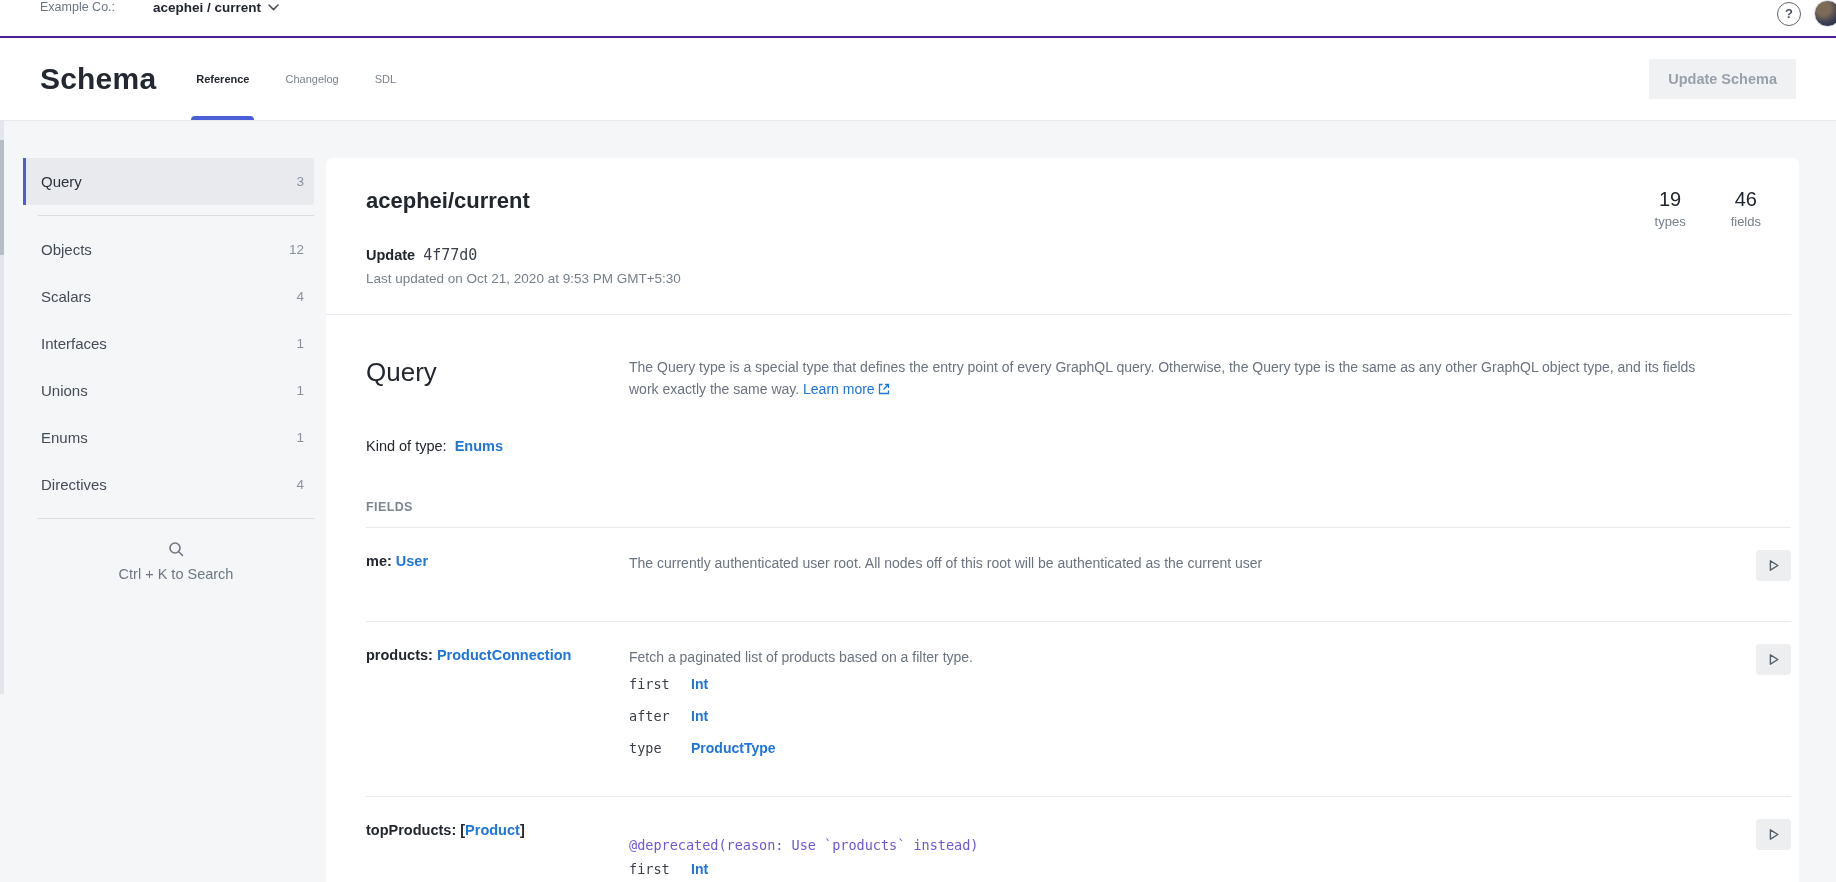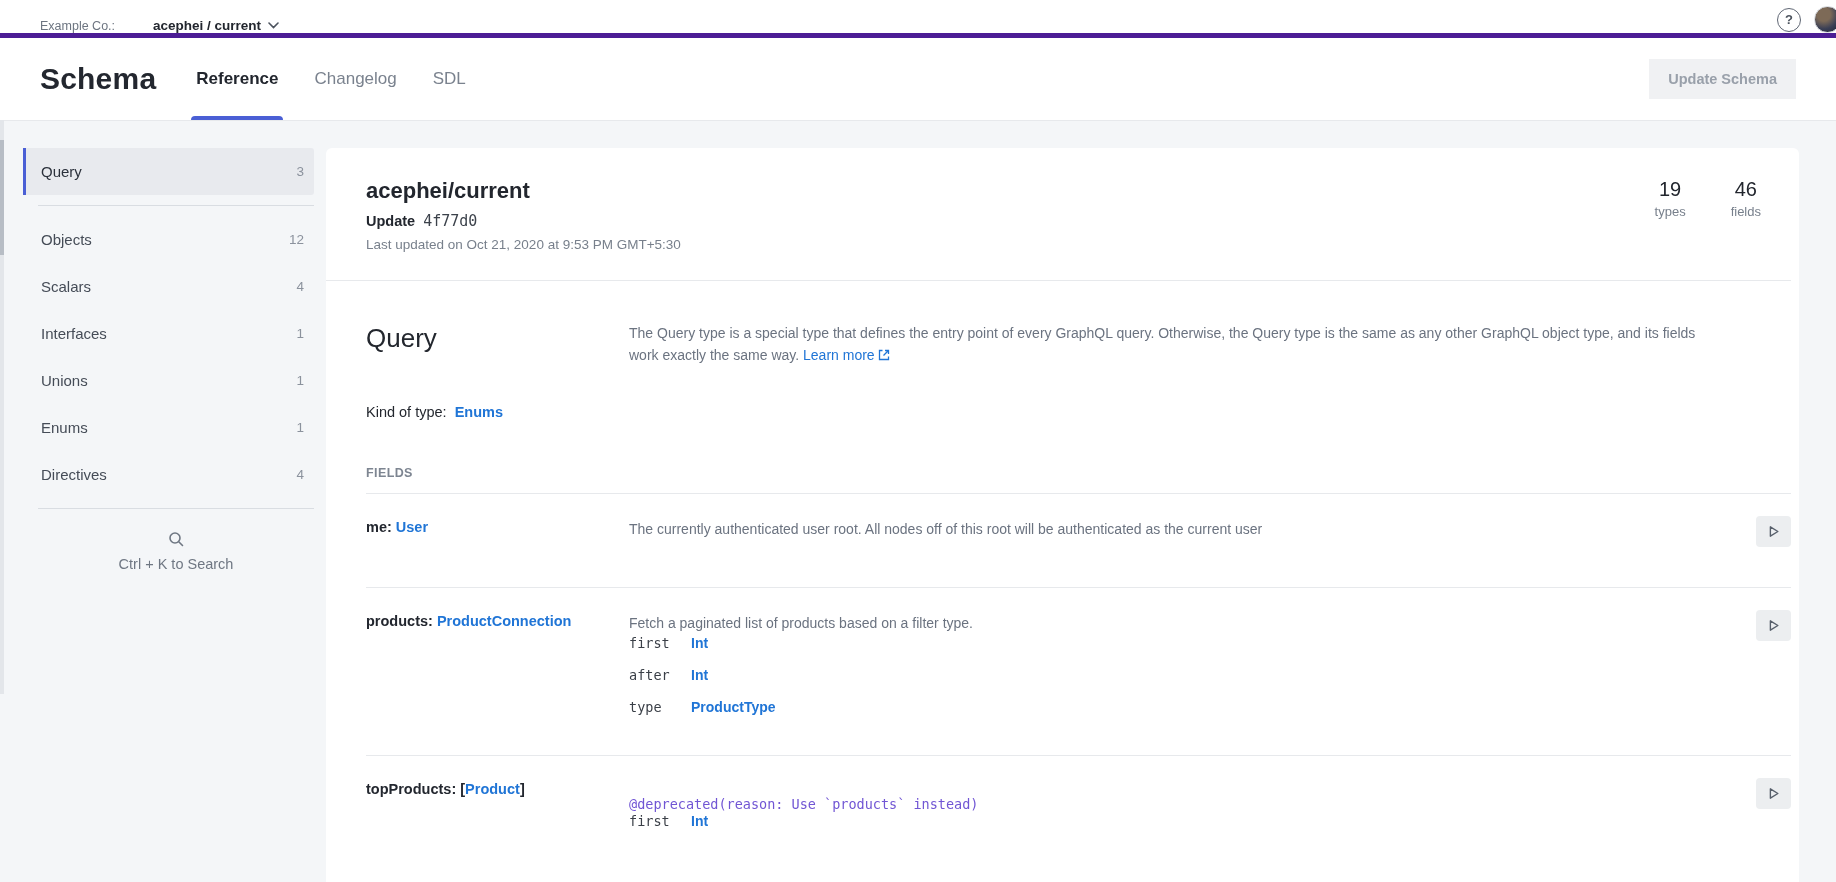--- a/index.html
+++ b/index.html
@@ -7,22 +7,22 @@
   body {
     width: 1836px; height: 882px; overflow: hidden;
     background: #f4f6f8;
     font-family: "Liberation Sans", "DejaVu Sans", sans-serif;
     color: #23272f;
   }
   .mono { font-family: "DejaVu Sans Mono", "Liberation Mono", monospace; }
 
   
   .topbar {
-    height: 38px; background: #fff; border-bottom: 5px solid #4c1d95;
-    display: flex; align-items: flex-end; padding: 0 4px 0 40px;
+    height: 38px; background: #fff; border-bottom: 2px solid #4c1d95;
+    display: flex; align-items: flex-start; padding: 0 4px 0 40px;
   }
   .org-label { font-size: 12.5px; color: #6d7581; margin-right: 38px; }
   .graph-sel {
     display: flex; align-items: center; gap: 7px; background: none; border: none;
     font-family: inherit; font-size: 13.5px; font-weight: 700; color: #22262e; cursor: pointer; padding: 0;
   }
   .topbar-right { margin-left: auto; display: flex; align-items: center; gap: 13px; }
   .help-btn {
     width: 24px; height: 24px; border-radius: 50%; border: 1.5px solid #606774;
     color: #4c535e; font-size: 13px; font-weight: 600; background: #fff;
@@ -35,35 +35,35 @@
   }
 
   
   .header {
     height: 82px; background: #fff; display: flex; align-items: center;
     padding: 0 40px; position: relative; box-shadow: 0 1px 0 rgba(30,35,45,.06);
   }
   .page-title { font-size: 30px; font-weight: 700; color: #23272f; margin: 0 40px 0 0; letter-spacing: .2px; }
   .tabs { display: flex; gap: 36px; height: 100%; align-items: center; }
   .tab {
-    font-size: 17px; color: #7a828e; height: 100%; display: flex; align-items: center;
+    font-size: 11px; color: #7a828e; height: 100%; display: flex; align-items: center;
     cursor: pointer; position: relative; text-align: right;
   }
   .tab.active { color: #22262e; font-weight: 700; }
   .tab.active::after {
     content: ""; position: absolute; left: -5px; right: -5px; bottom: 0; height: 4px;
     background: #4a5fd5; border-radius: 4px 4px 0 0;
   }
   .update-btn {
     margin-left: auto; background: #f0f1f3; color: #99a0aa; border: none; border-radius: 0;
     font-family: inherit; font-size: 14.5px; font-weight: 600; padding: 12px 19px; cursor: pointer;
   }
 
   
-  .body { display: flex; height: 574px; position: relative; padding-top: 28px; }
+  .body { display: flex; height: 574px; position: relative; padding-top: 38px; }
   .page-scrollbar { position: absolute; left: 0; top: 0; bottom: 0; width: 4px; background: #e3e6ea; }
   .page-scrollbar .thumb { width: 4px; height: 115px; background: #b7bdc5; margin-top: 20px; }
 
   
   .sidebar { width: 291px; margin-left: 23px; flex: none; }
   .sb-item {
     height: 47px; display: flex; align-items: center; padding: 0 10px 0 15px;
     border-left: 3px solid transparent; font-size: 15px; color: #454c57; cursor: pointer;
   }
   .sb-item.active {
@@ -76,21 +76,21 @@
     display: flex; align-items: center; gap: 9px; padding-left: 15px; margin-top: 22px;
     color: #6f7783; font-size: 14.5px; cursor: pointer; flex-direction: column;
   }
 
   
   .card {
     flex: 1; margin: 0 37px 0 12px; background: #fff; border-radius: 6px 6px 0 0;
     padding: 30px 8px 0 40px; min-height: 900px;
   }
   .card-head { display: flex; justify-content: space-between; padding-right: 30px; }
-  .graph-title { font-size: 22px; font-weight: 700; color: #22262e; margin: 0 0 8px 0; }
+  .graph-title { font-size: 22px; font-weight: 700; color: #22262e; margin: 0 0 32px 0; }
   .version-line { font-size: 14.5px; color: #22262e; }
   .version-line .vlabel { font-weight: 700; }
   .version-line .vmono { font-size: 15px; color: #3c424b; margin-left: 4px; }
   .updated { font-size: 13.5px; color: #78808c; margin-top: 7px; }
   .stats { display: flex; gap: 45px; }
   .stat { text-align: center; }
   .stat .sv { font-size: 20px; color: #22262e; }
   .stat .sl { font-size: 13px; color: #78808c; margin-top: 3px; }
   .card-hr { border: none; border-top: 1px solid #e7e9ec; margin: 28px 0 0 -40px; }
 
@@ -104,21 +104,21 @@
 
   .kind-line { margin-top: 38px; font-size: 14.5px; color: #23272e; }
   .kind-line .kind-link { font-weight: 700; margin-left: 4px; }
   .fields-heading { margin-top: 46px; font-size: 12.5px; font-weight: 700; letter-spacing: .4px; color: #7d8591; }
   .rule { height: 1px; background: #e7e9ec; margin-top: 13px; }
 
   .field-row { padding: 25px 0 27px 0; }
   .f-name { font-size: 14.5px; font-weight: 700; color: #23272f; }
   .f-name .f-type { font-weight: 700; }
   .f-desc { font-size: 14px; color: #6b7380; line-height: 1.5; margin: 0; padding-right: 14px; }
-  .args { margin-top: 1px; display: flex; flex-direction: column; gap: 16px; }
+  .args { margin-top: 8px; display: flex; flex-direction: column; gap: 16px; }
   .arg { display: flex; align-items: baseline; }
   .arg-name { font-family: "DejaVu Sans Mono", "Liberation Mono", monospace; font-size: 13.5px; color: #3a3f47; min-width: 48px; margin-right: 14px; }
   .arg-type { font-size: 14px; font-weight: 700; }
   .deprecated { font-family: "DejaVu Sans Mono", "Liberation Mono", monospace; font-size: 13.5px; color: #7156d4; margin-top: 15px; }
   .f-action { justify-self: end; align-self: start; margin-top: -3px; }
   .play-btn {
     width: 35px; height: 31px; border: none; border-radius: 4px; background: #eceef0;
     display: flex; align-items: center; justify-content: center; cursor: pointer;
   }
 </style>

